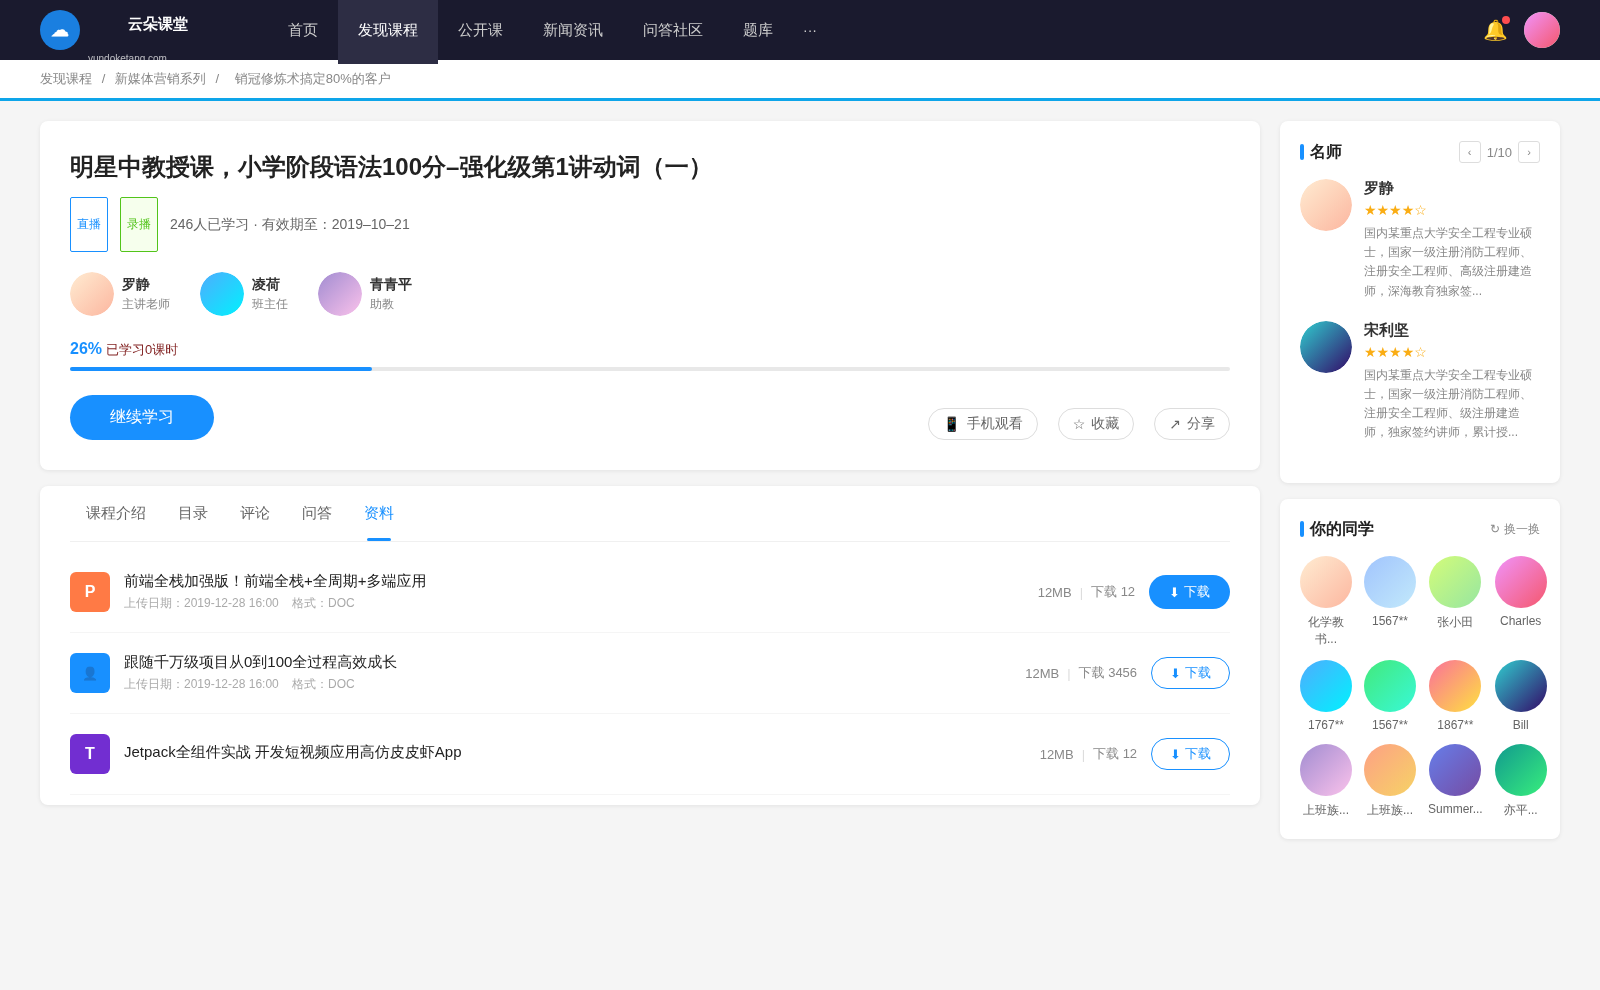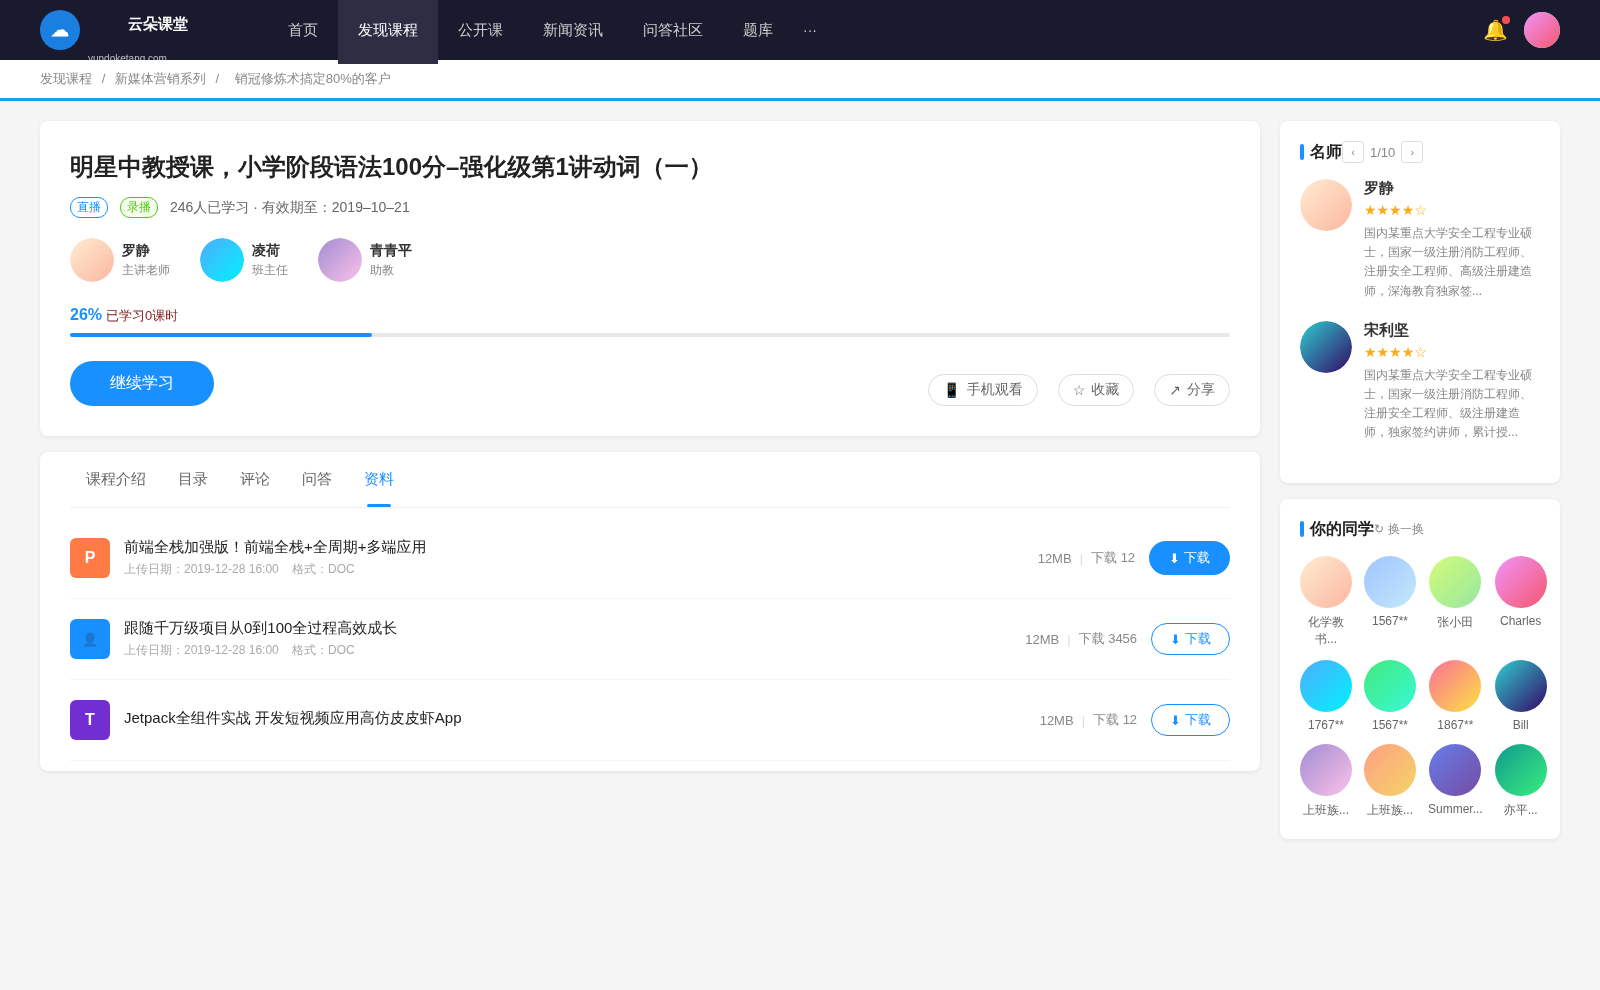--- a/index.html
+++ b/index.html
@@ -30,21 +30,21 @@
     
     .main { padding: 20px 40px; display: flex; gap: 20px; max-width: 1600px; }
 
     
     .left-panel { flex: 1; }
 
     
     .course-card { background: white; border-radius: 8px; padding: 30px; margin-bottom: 16px; box-shadow: 0 1px 4px rgba(0,0,0,0.08); }
     .course-title { font-size: 24px; font-weight: bold; color: #222; margin-bottom: 14px; }
     .course-meta { display: flex; align-items: center; gap: 12px; margin-bottom: 20px; }
-    .badge { border: 1px solid; border-radius: 10px; padding: 1px 6px; font-size: 12px; }
+    .badge { border: 1px solid; border-radius: 2px; padding: 18px 6px; font-size: 12px; }
     .badge-live { border-color: #1890ff; color: #1890ff; }
     .badge-record { border-color: #52c41a; color: #52c41a; background: #f6ffed; }
     .meta-text { color: #666; font-size: 14px; }
     .teachers { display: flex; gap: 30px; margin-bottom: 24px; }
     .teacher { display: flex; align-items: center; gap: 8px; }
     .teacher-avatar { width: 44px; height: 44px; border-radius: 50%; overflow: hidden; }
     .teacher-avatar-img { width: 100%; height: 100%; border-radius: 50%; }
     .teacher-info .name { font-weight: bold; font-size: 14px; }
     .teacher-info .role { font-size: 12px; color: #888; margin-top: 2px; }
     .progress-section { margin-bottom: 24px; }
@@ -75,21 +75,21 @@
     .resource-name { font-size: 15px; color: #222; font-weight: 500; margin-bottom: 4px; }
     .resource-meta { font-size: 12px; color: #aaa; }
     .resource-stats { color: #888; font-size: 13px; display: flex; align-items: center; gap: 8px; }
     .resource-divider { color: #ddd; }
     .btn-download { border: 1px solid #1890ff; color: #1890ff; border-radius: 20px; padding: 6px 18px; background: white; cursor: pointer; font-size: 13px; display: flex; align-items: center; gap: 4px; }
     .btn-download-filled { background: #1890ff; color: white; border: none; border-radius: 20px; padding: 8px 20px; cursor: pointer; font-size: 13px; display: flex; align-items: center; gap: 4px; }
 
     
     .right-panel { width: 280px; flex-shrink: 0; }
     .right-card { background: white; border-radius: 8px; padding: 20px; box-shadow: 0 1px 4px rgba(0,0,0,0.08); margin-bottom: 16px; }
-    .right-card-header { display: flex; align-items: center; justify-content: flex-start; margin-bottom: 16px; }
+    .right-card-header { display: flex; align-items: center; justify-content: space-between; margin-bottom: 16px; }
     .right-card-title { font-size: 16px; font-weight: bold; color: #222; display: flex; align-items: center; gap: 6px; }
     .right-card-title::before { content: ''; display: inline-block; width: 4px; height: 16px; background: #1890ff; border-radius: 2px; }
     .pagination { display: flex; align-items: center; gap: 6px; font-size: 13px; color: #888; }
     .pagination-btn { width: 22px; height: 22px; border: 1px solid #ddd; border-radius: 3px; display: flex; align-items: center; justify-content: center; cursor: pointer; font-size: 11px; }
 
     
     .teacher-item { display: flex; gap: 12px; margin-bottom: 20px; }
     .teacher-item-avatar { width: 52px; height: 52px; border-radius: 50%; flex-shrink: 0; overflow: hidden; }
     .teacher-item-info .teacher-name { font-size: 15px; font-weight: bold; margin-bottom: 4px; }
     .stars { color: #faad14; font-size: 14px; margin-bottom: 6px; }

